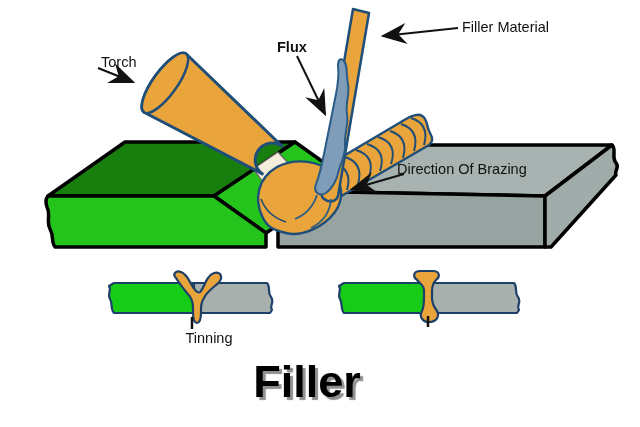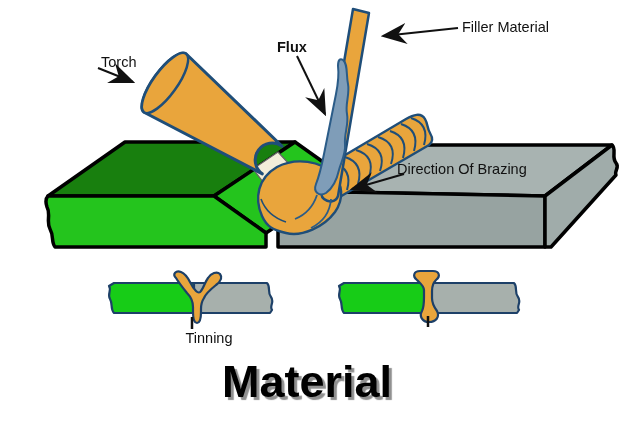--- a/index.html
+++ b/index.html
@@ -97,14 +97,14 @@
     </g>
     <path d="M428,316 L428,327" stroke="#111" stroke-width="2.5"></path>
   </svg>
 
   <span class="lbl" style="left:60px;top:55px;margin-left:41px;">Torch</span>
   <span class="lbl" style="left:277px;top:40px;font-weight:bold;">Flux</span>
   <span class="lbl" style="left:462px;top:20px;">Filler Material</span>
   <span class="lbl" style="left:397px;top:162px;">Direction Of Brazing</span>
   <span class="lbl centered" style="left:193px;top:331px;margin-left:16px;">Tinning</span>
 
-  <div id="main-title">Material</div>
+  <div id="main-title">Filler</div>
 </div>
 
 </body></html>

